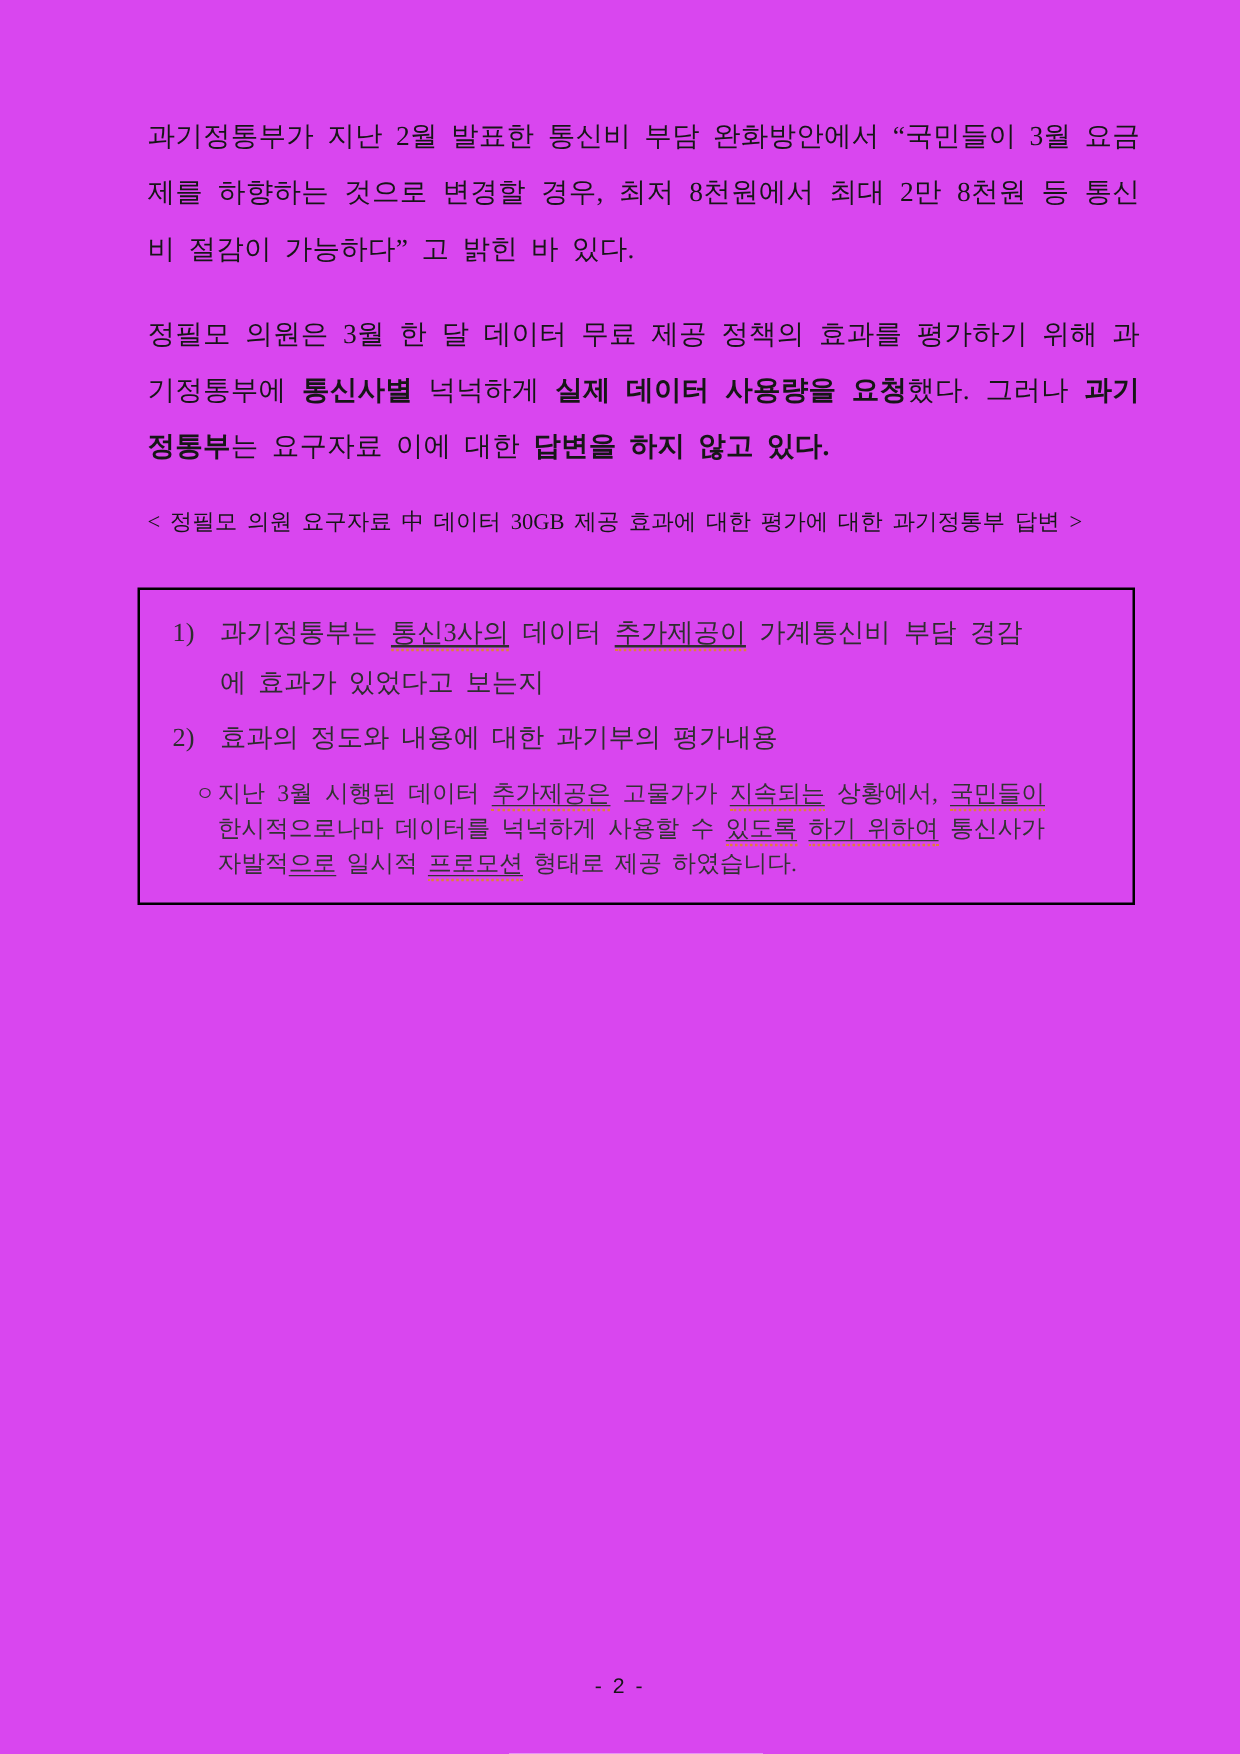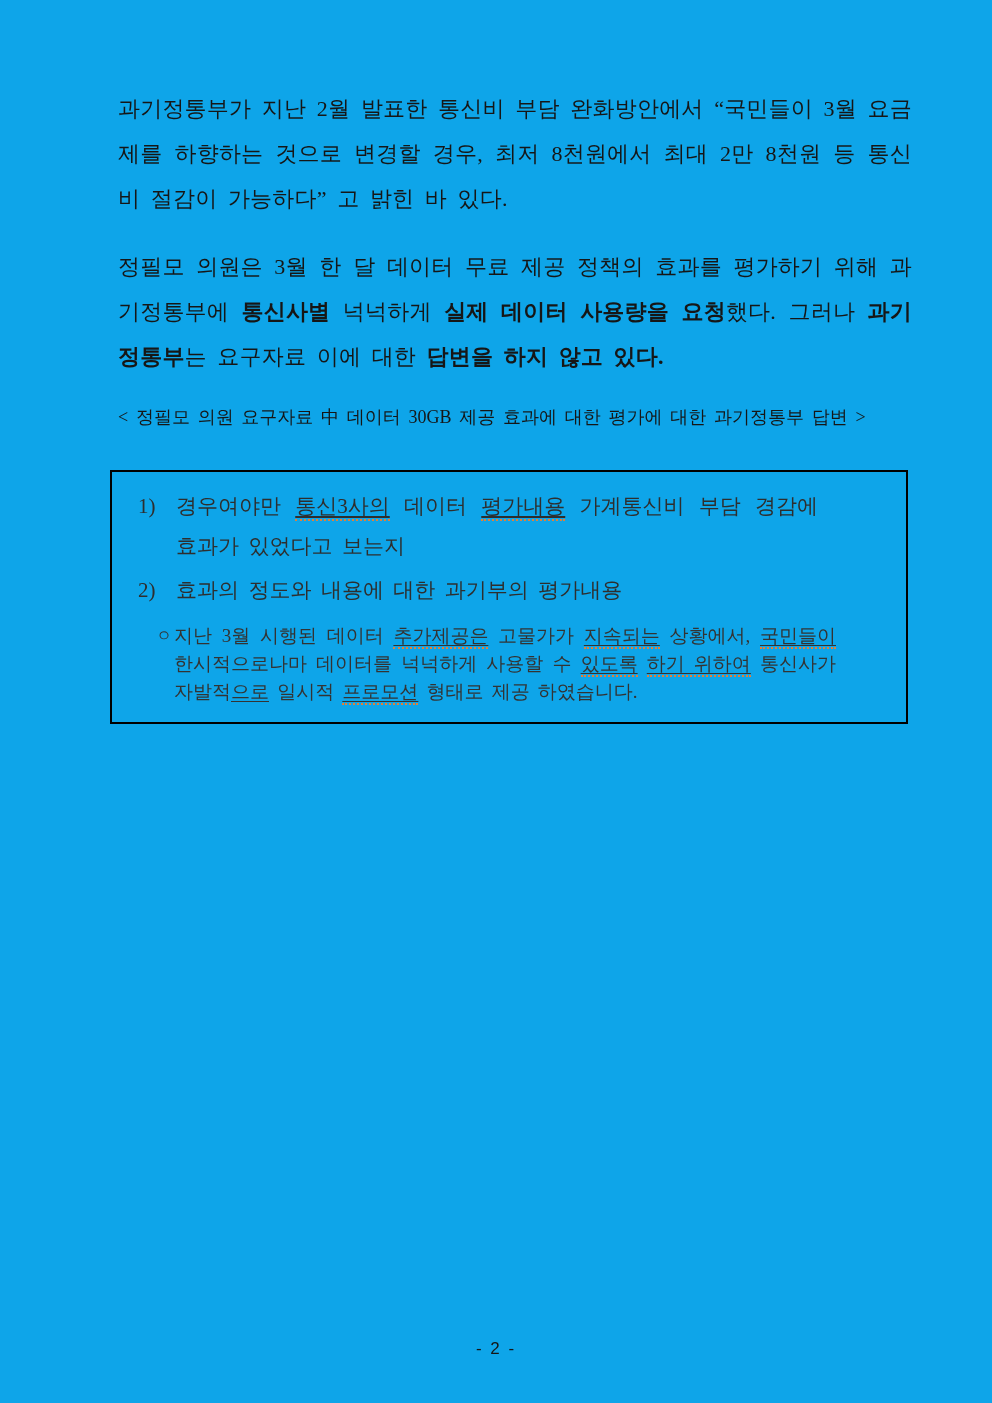--- a/index.html
+++ b/index.html
@@ -1,21 +1,21 @@
 <!DOCTYPE html>
 <html><head>
 <meta charset="utf-8">
 <style>
   * { margin: 0; padding: 0; box-sizing: border-box; }
   html, body { background: #ffffff; }
   .page {
     position: relative;
     width: 992px;
     height: 1403px;
-    background: #0ea5e9;
+    background: #d946ef;
     font-family: "Liberation Serif", "DejaVu Serif", serif;
     color: #111111;
     overflow: hidden;
   }
   .content {
     position: absolute;
     top: 86px;
     left: 118px;
     width: 794px;
   }
@@ -109,21 +109,21 @@
   <div class="content">
 
     <p class="body-para"><span>과기정통부가 지난 2월 발표한 통신비 부담 완화방안에서 “국민들이 3월 요금제를 하향하는 것으로 변경할 경우, 최저 8천원에서 최대 2만 8천원 등 통신비 절감이 가능하다” 고 밝힌 바 있다.</span></p>
     <p class="body-para"><span>정필모 의원은 3월 한 달 데이터 무료 제공 정책의 효과를 평가하기 위해 과기정통부에 </span><span class="b">통신사별</span><span> 넉넉하게 </span><span class="b">실제 데이터 사용량을 요청</span><span>했다. 그러나 </span><span class="b">과기정통부</span><span>는 요구자료 이에 대한 </span><span class="b">답변을 하지 않고 있다.</span></p>
 
     <p class="caption"><span>&lt; 정필모 의원 요구자료 中 데이터 30GB 제공 효과에 대한 평가에 대한 과기정통부 답변 &gt;</span></p>
 
     <div class="quote-box">
       <div class="box-item">
         <span class="num">1)</span>
-        <div class="item-text"><span>경우여야만 </span><span class="spell">통신3사의</span><span> 데이터 </span><span class="spell">평가내용</span><span> 가계통신비 부담 경감에 효과가 있었다고 보는지</span></div>
+        <div class="item-text"><span>과기정통부는 </span><span class="spell">통신3사의</span><span> 데이터 </span><span class="spell">추가제공이</span><span> 가계통신비 부담 경감에 효과가 있었다고 보는지</span></div>
       </div>
       <div class="box-item second">
         <span class="num">2)</span>
         <div class="item-text"><span>효과의 정도와 내용에 대한 과기부의 평가내용</span></div>
       </div>
       <div class="box-bullet">
         <span class="bullet-mark">ㅇ</span>
         <div class="bullet-text"><span>지난 3월 시행된 데이터 </span><span class="spell">추가제공은</span><span> 고물가가 </span><span class="spell">지속되는</span><span> 상황에서, </span><span class="spell">국민들이</span><span> 한시적으로나마 데이터를 넉넉하게 사용할 수 </span><span class="spell">있도록</span><span> </span><span class="spell">하기 위하여</span><span> 통신사가 자발적</span><span class="uline">으로</span><span> 일시적 </span><span class="spell">프로모션</span><span> 형태로 제공 하였습니다.</span></div>
       </div>
     </div>

